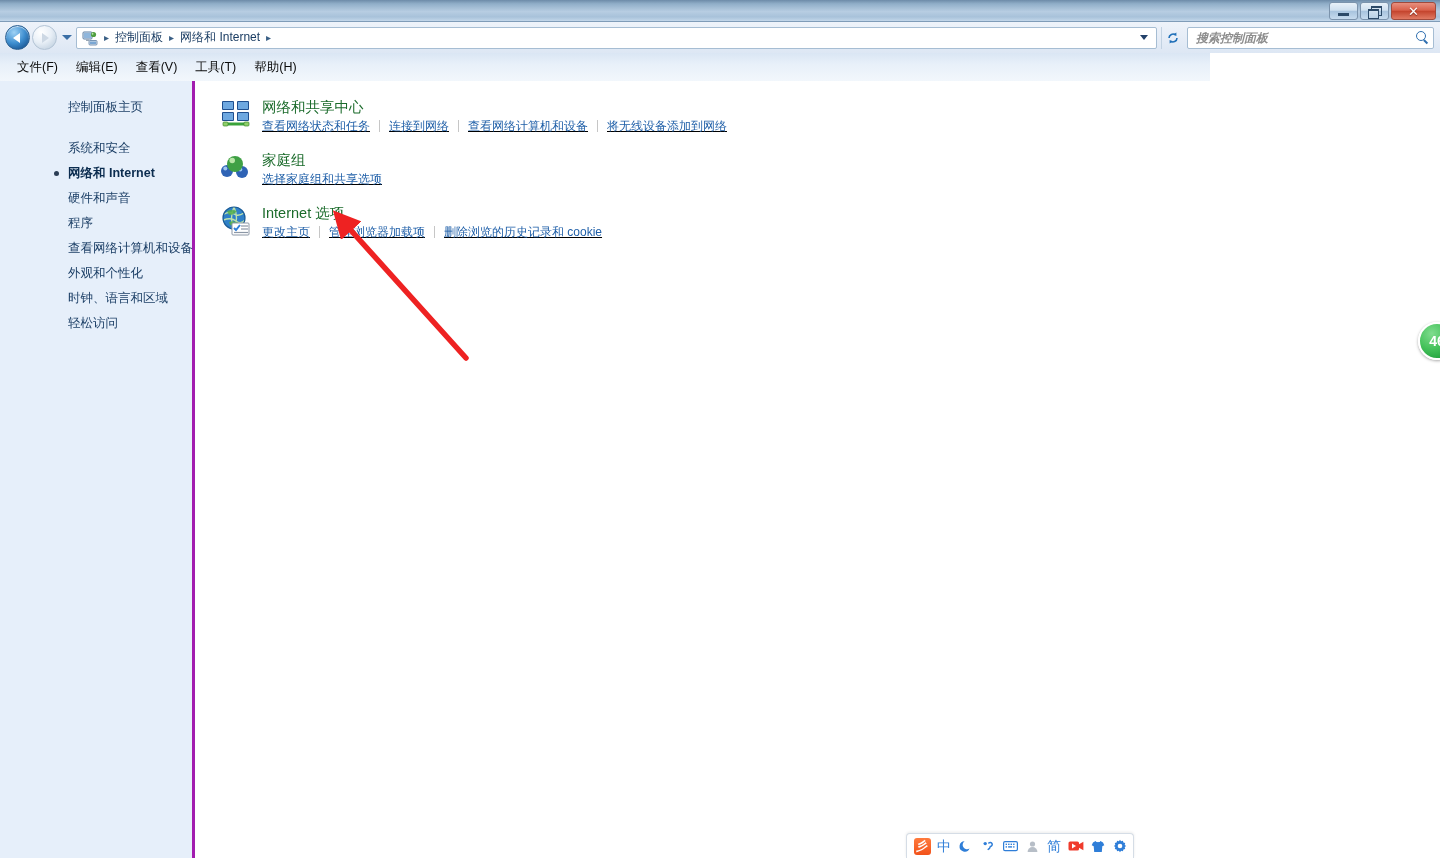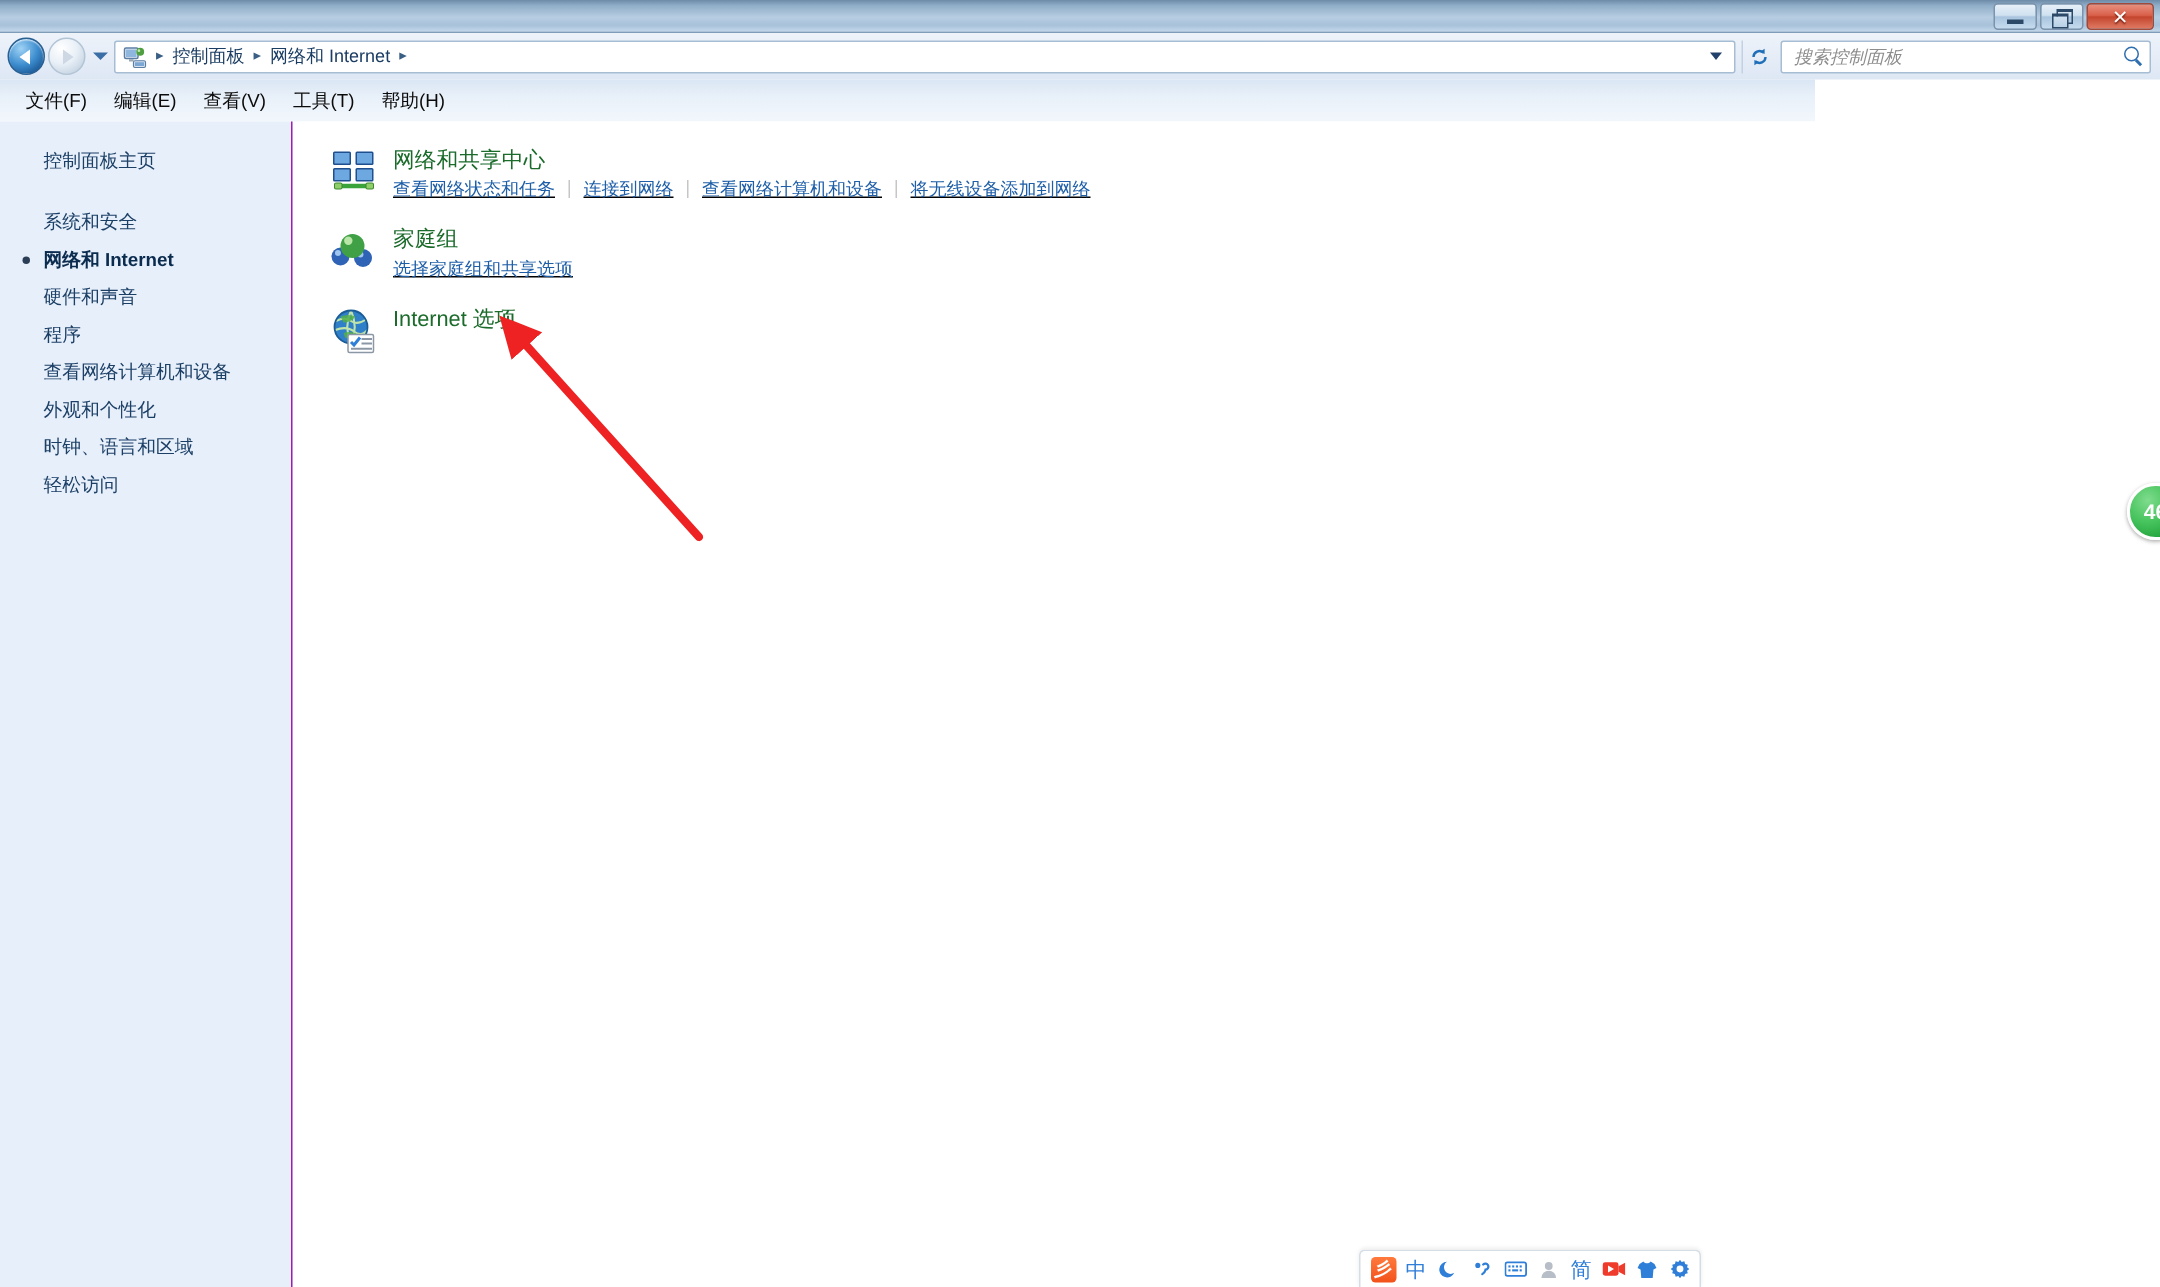--- a/index.html
+++ b/index.html
@@ -134,21 +134,21 @@
     color: #1f5fa8; font-size: 13px;
   }
   #searchbox {
     width: 247px; height: 22px; margin-right: 6px;
     background: #ffffff; border: 1px solid #a6bdd3; border-radius: 2px;
     display: flex; align-items: center; padding: 0 4px 0 8px;
   }
   #searchbox input {
     flex: 1; border: 0; outline: 0; font-size: 12px;
     font-family: "Liberation Sans", sans-serif;
-    color: #ec4899; background: transparent;
+    color: #ec4899; background: transparent; font-weight: bold;
   }
   #searchbox input::placeholder { color: #8d8d8d; font-style: italic; }
   .mag {
     width: 13px; height: 13px; position: relative; flex: 0 0 auto;
     cursor: pointer;
   }
   .mag:before {
     content: ""; position: absolute; left: 0; top: 0;
     width: 8px; height: 8px; border: 1.6px solid #2f6fb0; border-radius: 50%;
   }
@@ -169,22 +169,23 @@
   .menuitem {
     font-size: 12.5px; color: #0b0b0b;
     padding: 3px 9px; cursor: pointer; white-space: nowrap;
   }
 
   
   #sidebar {
     position: absolute; left: 0; top: 81px;
     width: 195px; height: 777px;
     background: #e6effa;
-    border-right: 1px solid #a21caf;
+    border-right: 3px solid #a21caf;
     padding-top: 14px;
+    padding-left: 39px;
   }
   .side-row {
     position: relative;
     padding: 4px 10px 4px 29px;
     font-size: 12.5px; color: #1c3f66;
     cursor: pointer; white-space: nowrap;
   }
   .side-row.home { margin-bottom: 16px; }
   .side-row.active { font-weight: bold; color: #0b2c4f; }
   .side-row.active .bullet {
@@ -436,20 +437,27 @@
           <path d="M7 6 Q12 4 17 6 Q14 10 9 10 Z" fill="#55b04a" opacity=".85"></path>
           <path d="M9 17 Q15 15 20 19 Q15 22 10 20 Z" fill="#55b04a" opacity=".85"></path>
           <rect x="12" y="18" width="17" height="12" rx="1" fill="#ffffff" stroke="#8c97a6" stroke-width="1"></rect>
           <path d="M14 23 l2 2 l4 -5" stroke="#2f7ed8" stroke-width="2" fill="none"></path>
           <line x1="21" y1="21" x2="28" y2="21" stroke="#8c97a6" stroke-width="1.2"></line>
           <line x1="21" y1="24" x2="28" y2="24" stroke="#8c97a6" stroke-width="1.2"></line>
           <line x1="14" y1="27.5" x2="28" y2="27.5" stroke="#8c97a6" stroke-width="1.2"></line>
         </svg>
       </div>
       <div class="cat-title">Internet 选项</div>
+      <div class="cat-links">
+        <span class="cat-link">更改主页</span>
+        <span class="link-sep"></span>
+        <span class="cat-link">管理浏览器加载项</span>
+        <span class="link-sep"></span>
+        <span class="cat-link">删除浏览的历史记录和 cookie</span>
+      </div>
     </div>
 
   </div>
 
   <svg id="annotation">
     <defs>
       <marker id="arrowhead" markerWidth="5" markerHeight="5" refX="3.6" refY="2.5" orient="auto">
         <polygon points="0,0 5,2.5 0,5" fill="#ee2222"></polygon>
       </marker>
     </defs>

